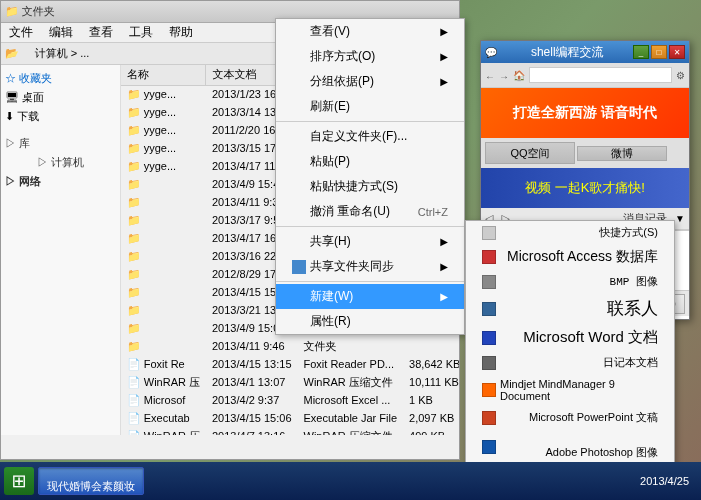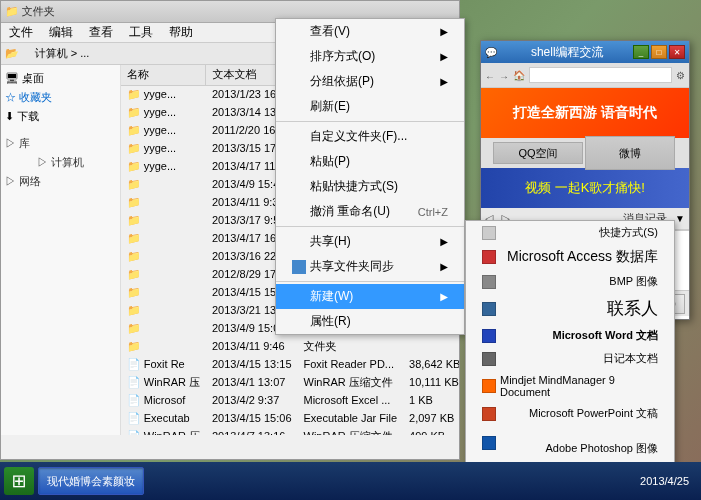--- a/index.html
+++ b/index.html
@@ -258,21 +258,21 @@
 
     .taskbar-btn {
       height: 28px;
       background: linear-gradient(to bottom, #4466aa, #2244aa);
       border: 1px solid #3355bb;
       border-radius: 2px;
       color: white;
       font-size: 11px;
       padding: 0 8px;
       display: flex;
-      align-items: center;
+      align-items: flex-end;
       cursor: pointer;
       margin-right: 4px;
     }
 
     .taskbar-btn.active {
       background: linear-gradient(to bottom, #5588cc, #2255bb);
       box-shadow: inset 0 1px 2px rgba(0,0,0,0.3);
     }
 
     .taskbar-right {
@@ -323,26 +323,26 @@
       <span>工具</span>
       <span>帮助</span>
     </div>
     <div style="height: 22px; background: #e8e8e8; border-bottom: 1px solid #ccc; display:flex; align-items:center; padding: 0 4px; font-size:11px;">
       <span>📂</span>
       <span style="margin-left:16px;">计算机 &gt; ...</span>
     </div>
     <div style="display:flex; height: 370px;">
 
       <div style="width: 120px; background: #f8f8f8; border-right: 1px solid #ddd; font-size: 11px; padding: 4px;">
+        <div style="padding: 2px 0; color: #0066cc;">☆ 收藏夹</div>
         <div style="padding: 2px 0;">🖥 桌面</div>
-        <div style="padding: 2px 0; color: #0066cc;">☆ 收藏夹</div>
         <div style="padding: 2px 0;">⬇ 下载</div>
         <div style="padding: 2px 0; color:#333; margin-top:8px;">▷ 库</div>
         <div style="padding: 2px 0; color:#333;text-align:center;">▷ 计算机</div>
-        <div style="padding: 2px 0; color:#333;">▷ 网络</div>
+        <div style="padding: 2px 0; color:#333;font-weight:bold;">▷ 网络</div>
       </div>
 
       <div style="flex:1; overflow-y:auto;">
         <table class="file-table">
           <thead>
             <tr>
               <th>名称</th>
               <th>文本文档</th>
               <th>类型</th>
               <th>大小</th>
@@ -564,29 +564,29 @@
   <div class="menu-item">
         <span style="width: 14px; height: 14px; background: rgb(204, 204, 204); display: inline-block; margin-right: 4px; vertical-align: middle; flex-shrink: 0; border: 1px solid rgba(0, 0, 0, 0.2);"></span>
         <span style="font-size: 11px;">快捷方式(S)</span>
       </div>
       <div class="menu-item">
         <span style="width: 14px; height: 14px; background: rgb(204, 51, 51); display: inline-block; margin-right: 4px; vertical-align: middle; flex-shrink: 0; border: 1px solid rgba(0, 0, 0, 0.2);"></span>
         <span style="font-size: 14px;">Microsoft Access 数据库</span>
       </div>
       <div class="menu-item">
         <span style="width: 14px; height: 14px; background: rgb(136, 136, 136); display: inline-block; margin-right: 4px; vertical-align: middle; flex-shrink: 0; border: 1px solid rgba(0, 0, 0, 0.2);"></span>
-        <span style="font-size: 11px;">BMP 图像</span>
+        <span style="font-size: 11px; font-family: Liberation Mono, monospace;">BMP 图像</span>
       </div>
       <div class="menu-item">
         <span style="width: 14px; height: 14px; background: rgb(51, 102, 153); display: inline-block; margin-right: 4px; vertical-align: middle; flex-shrink: 0; border: 1px solid rgba(0, 0, 0, 0.2);"></span>
         <span style="font-size: 17px;">联系人</span>
       </div>
       <div class="menu-item">
         <span style="width: 14px; height: 14px; background: rgb(34, 68, 187); display: inline-block; margin-right: 4px; vertical-align: middle; flex-shrink: 0; border: 1px solid rgba(0, 0, 0, 0.2);"></span>
-        <span style="font-size: 11px; font-weight: bold;">Microsoft Word 文档</span>
+        <span style="font-size: 15px;">Microsoft Word 文档</span>
       </div>
       <div class="menu-item">
         <span style="width: 14px; height: 14px; background: rgb(102, 102, 102); display: inline-block; margin-right: 4px; vertical-align: middle; flex-shrink: 0; border: 1px solid rgba(0, 0, 0, 0.2);"></span>
         <span style="font-size: 11px;">日记本文档</span>
       </div>
       <div class="menu-item">
         <span style="width: 14px; height: 14px; background: rgb(255, 102, 0); display: inline-block; margin-right: 4px; vertical-align: middle; flex-shrink: 0; border: 1px solid rgba(0, 0, 0, 0.2);"></span>
         <span style="font-size: 11px;">Mindjet MindManager 9 Document</span>
       </div>
       <div class="menu-item">
@@ -628,22 +628,22 @@
         <span style="font-size:10px; color:#555;">🏠</span>
         <span style="flex:1; background:white; border:1px solid #ccc; height:16px; font-size:10px; padding:0 2px;"></span>
         <span style="font-size:10px; color:#555;">⚙</span>
       </div>
 
       <div class="shell-ad-banner">
         <span>打造全新西游 语音时代</span>
       </div>
 
       <div style="display:flex; height:30px; background:#e0e0e0; gap:2px; padding:4px; align-items:center;">
-        <div style="width:45%; height:22px; background:linear-gradient(to bottom,#ccc,#bbb); border:1px solid #aaa; display:flex; align-items:center; justify-content:center; font-size:11px;margin-left:8px;">QQ空间</div>
-        <div style="width:45%; height:34px; background:linear-gradient(to bottom,#ccc,#bbb); border:1px solid #aaa; display:flex; align-items:center; justify-content:center; font-size:11px;">微博</div>
+        <div style="width:45%; height:22px; background:linear-gradient(to bottom,#ccc,#bbb); border:1px solid #aaa; display:flex; align-items:center; justify-content:center; font-size:11px;">QQ空间</div>
+        <div style="width:45%; height:15px; background:linear-gradient(to bottom,#ccc,#bbb); border:1px solid #aaa; display:flex; align-items:center; justify-content:center; font-size:11px;">微博</div>
       </div>
 
       <div class="shell-ad2">
         <span>视频  一起K歌才痛快!</span>
       </div>
 
       <div class="shell-nav">
         <span style="font-size:11px; color:#555;">◁</span>
         <span style="font-size:11px; color:#555;">▷</span>
         <span style="flex:1;"></span>

